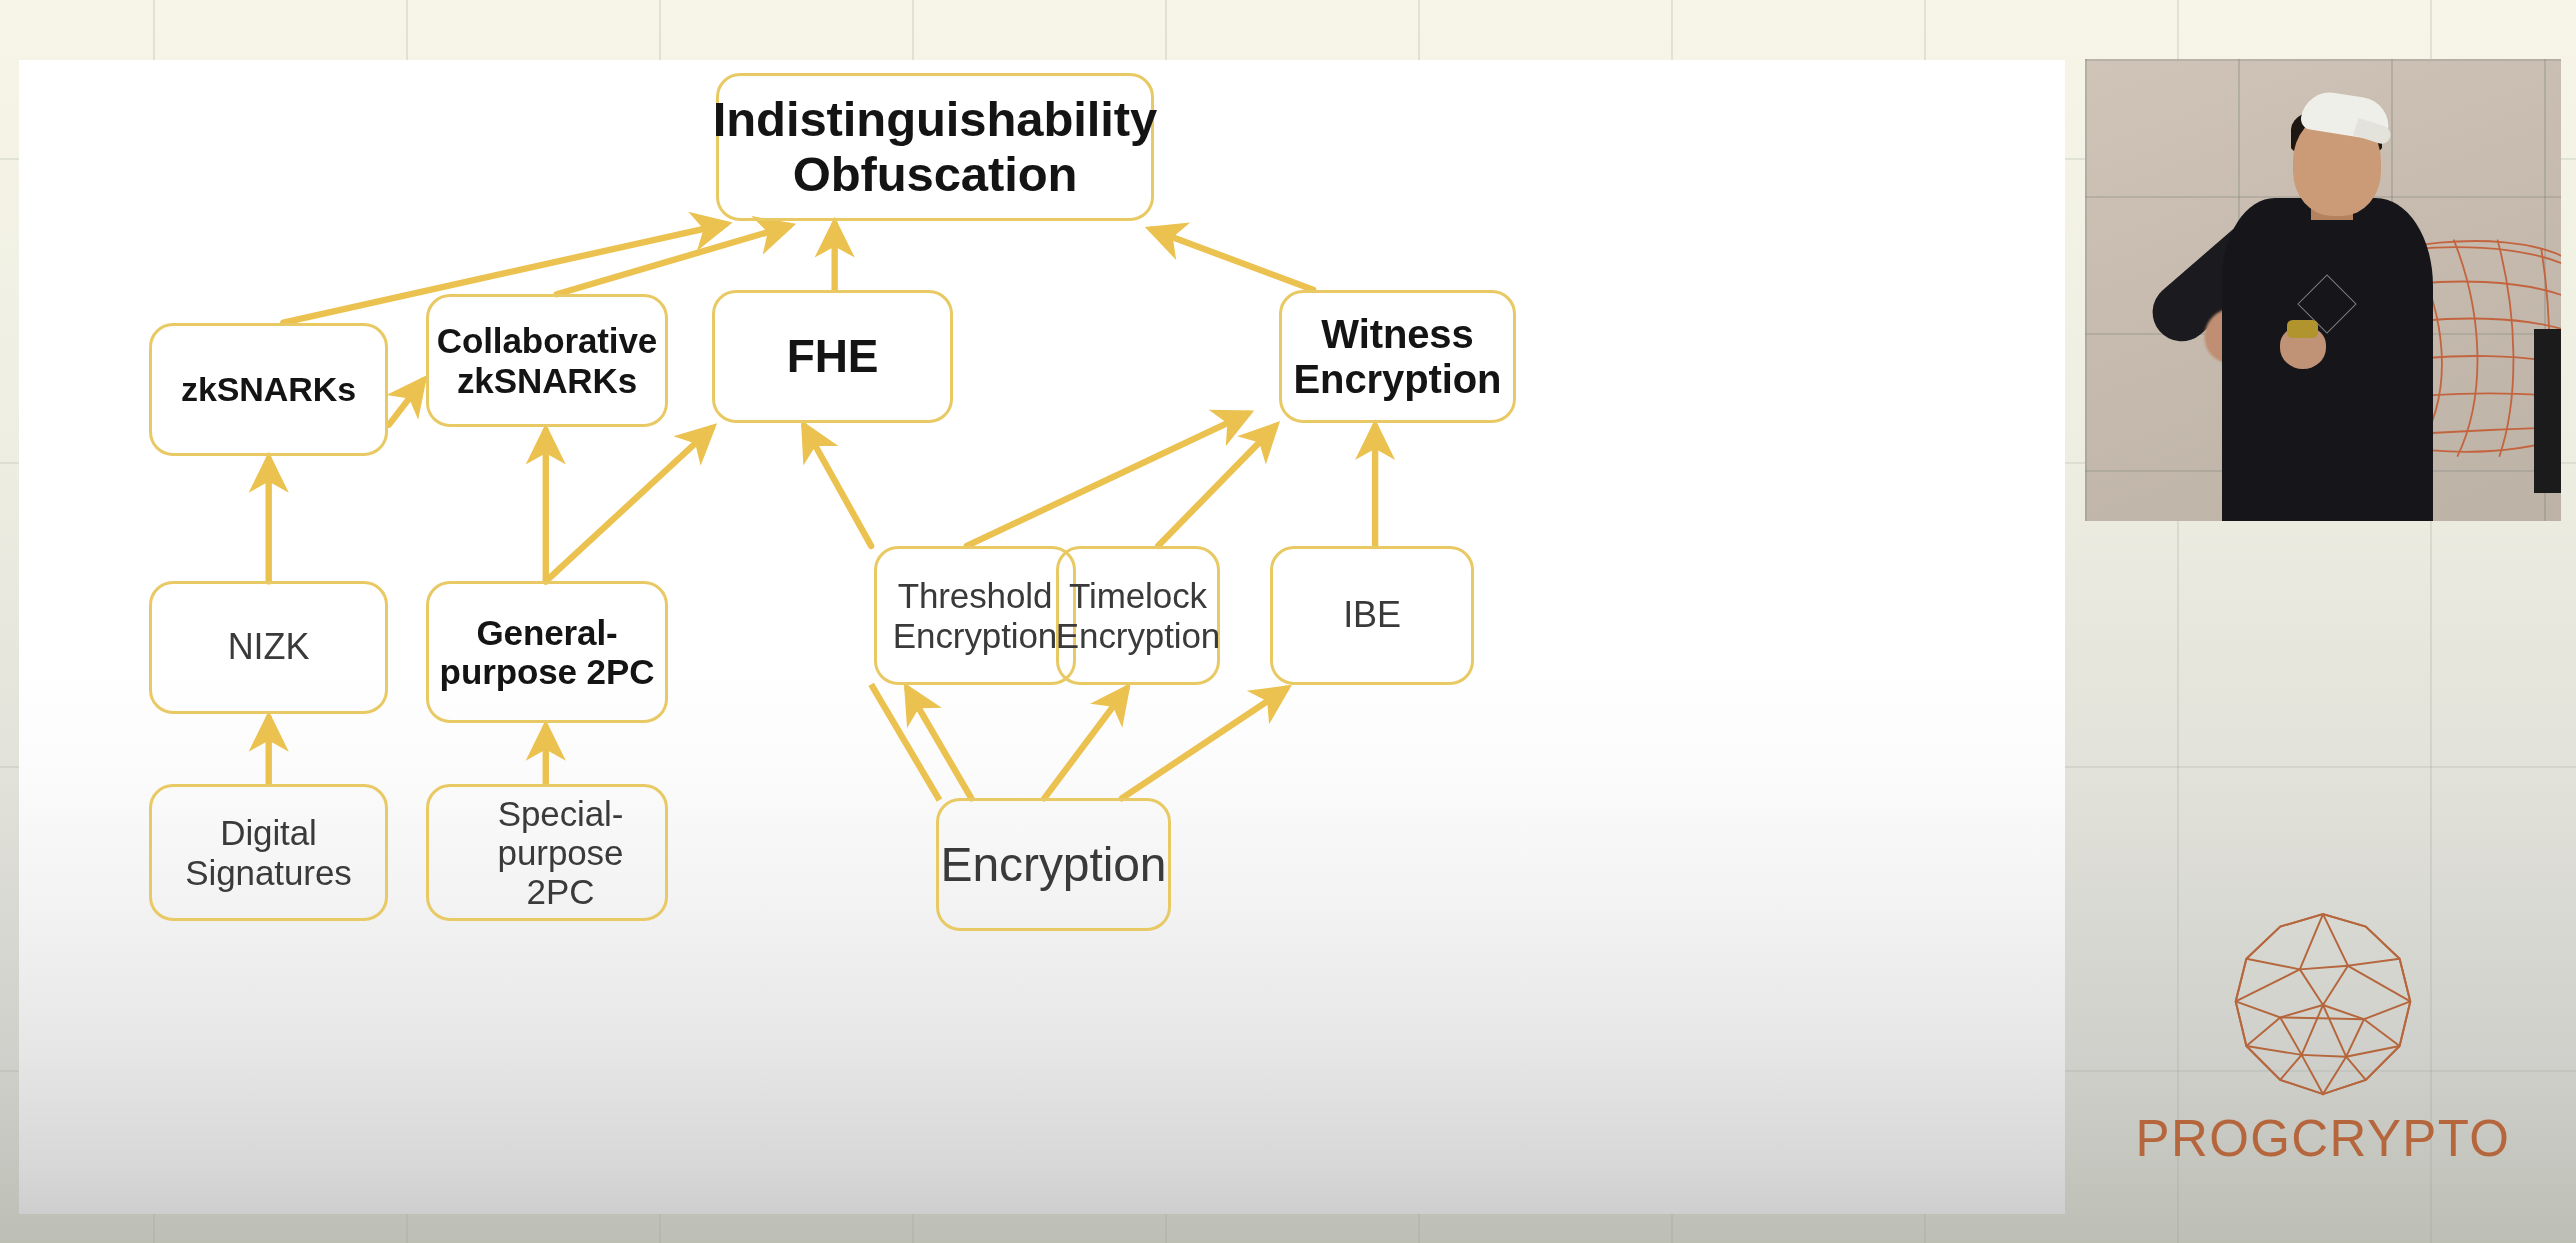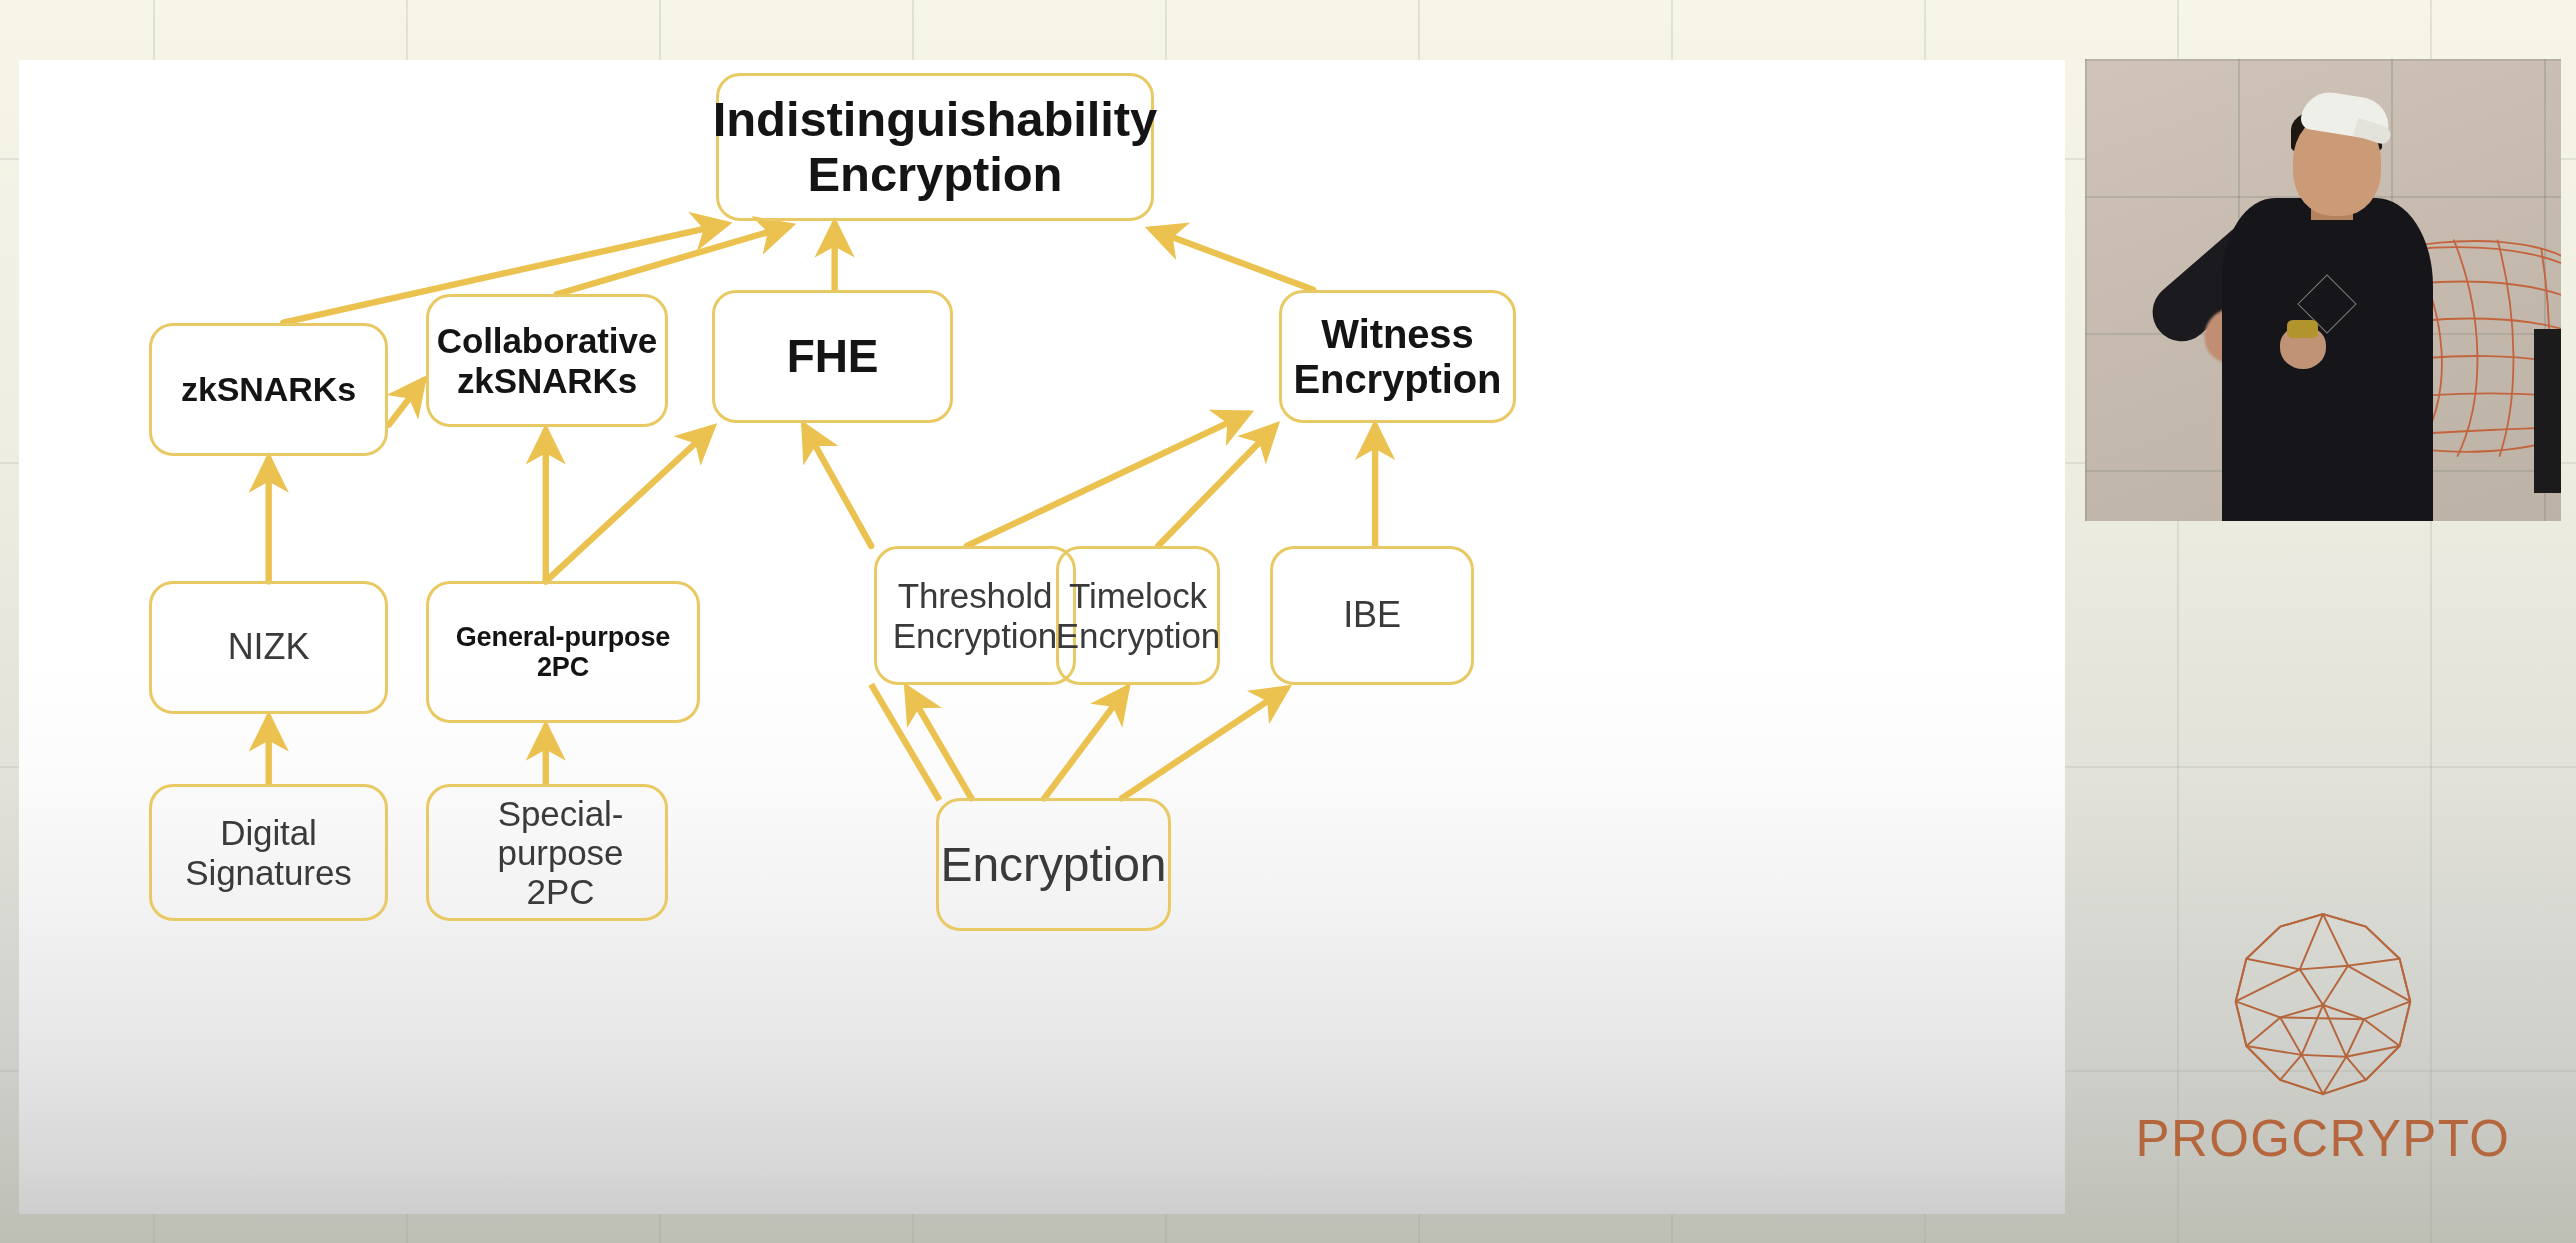--- a/index.html
+++ b/index.html
@@ -207,38 +207,38 @@
         <line x1="1125" y1="810" x2="1215" y2="690"></line>
 
         <line x1="1210" y1="810" x2="1390" y2="690"></line>
       </g>
 
       <line x1="935" y1="685" x2="1010" y2="812" stroke="#ebc24f" stroke-width="7" fill="none"></line>
     </svg>
 
     <div id="nodes">
         <div class="node bold" style="left: 697px; top: 12.8px; width: 438px; height: 148px; font-size: 49px;">
-          <span>Indistinguishability Encryption</span>
+          <span>Indistinguishability Obfuscation</span>
         </div>
         <div class="node bold" style="left: 130px; top: 263px; width: 239px; height: 133px; font-size: 34px; justify-content: center;">
           <span>zkSNARKs</span>
         </div>
         <div class="node bold" style="left: 407px; top: 234px; width: 242px; height: 133px; font-size: 35px;">
           <span>Collaborative zkSNARKs</span>
         </div>
         <div class="node bold" style="left: 693px; top: 230px; width: 241px; height: 133px; font-size: 46px;">
           <span>FHE</span>
         </div>
         <div class="node bold" style="left: 1260px; top: 230px; width: 237px; height: 133px; font-size: 40px;">
           <span>Witness Encryption</span>
         </div>
         <div class="node normal" style="left: 130px; top: 521px; width: 239px; height: 133px; font-size: 36px;">
           <span>NIZK</span>
         </div>
-        <div class="node bold" style="left: 407px; top: 521px; width: 274px; height: 142px; font-size: 27px;">
+        <div class="node bold" style="left: 407px; top: 521px; width: 242px; height: 142px; font-size: 35px;">
           <span>General-purpose 2PC</span>
         </div>
         <div class="node normal" style="left: 822px; top: 486px; width: 202px; height: 139px; font-size: 35px; margin-left: 33px;">
           <span>Threshold Encryption</span>
         </div>
         <div class="node normal" style="left: 1037px; top: 486px; width: 164px; height: 139px; font-size: 35px;">
           <span>Timelock Encryption</span>
         </div>
         <div class="node normal" style="left: 1251px; top: 486px; width: 204px; height: 139px; font-size: 36px;">
           <span>IBE</span>

